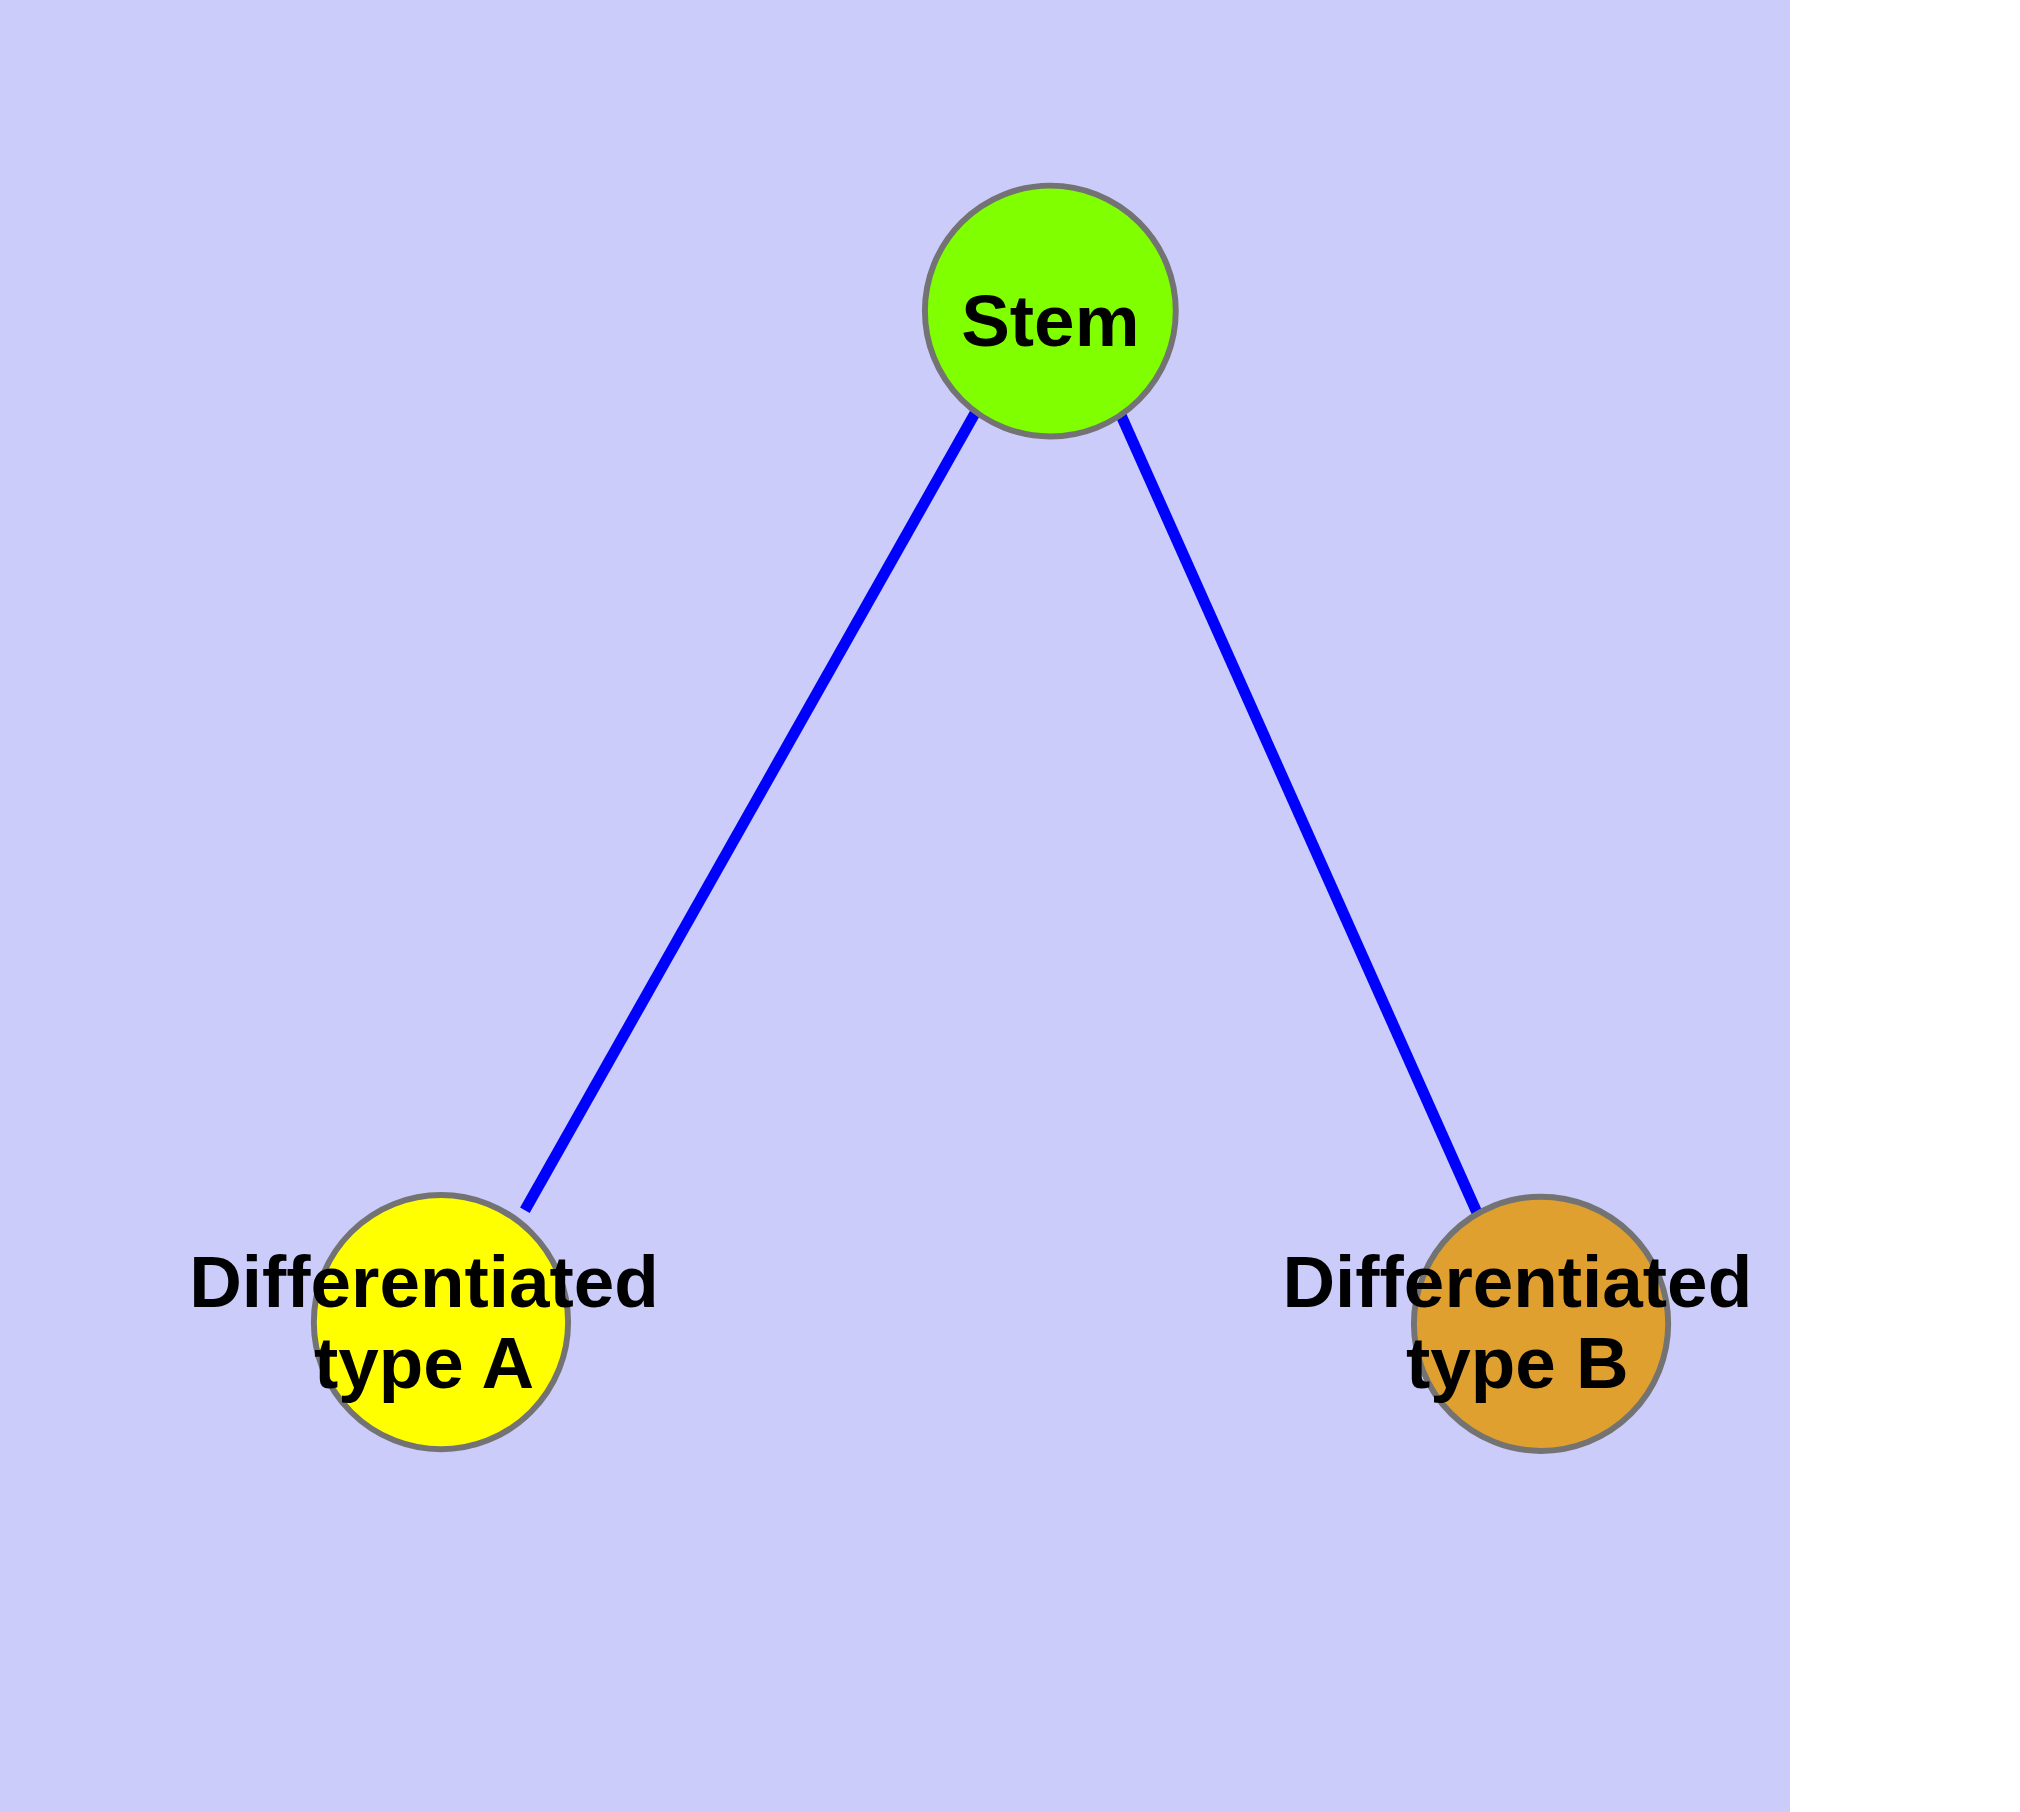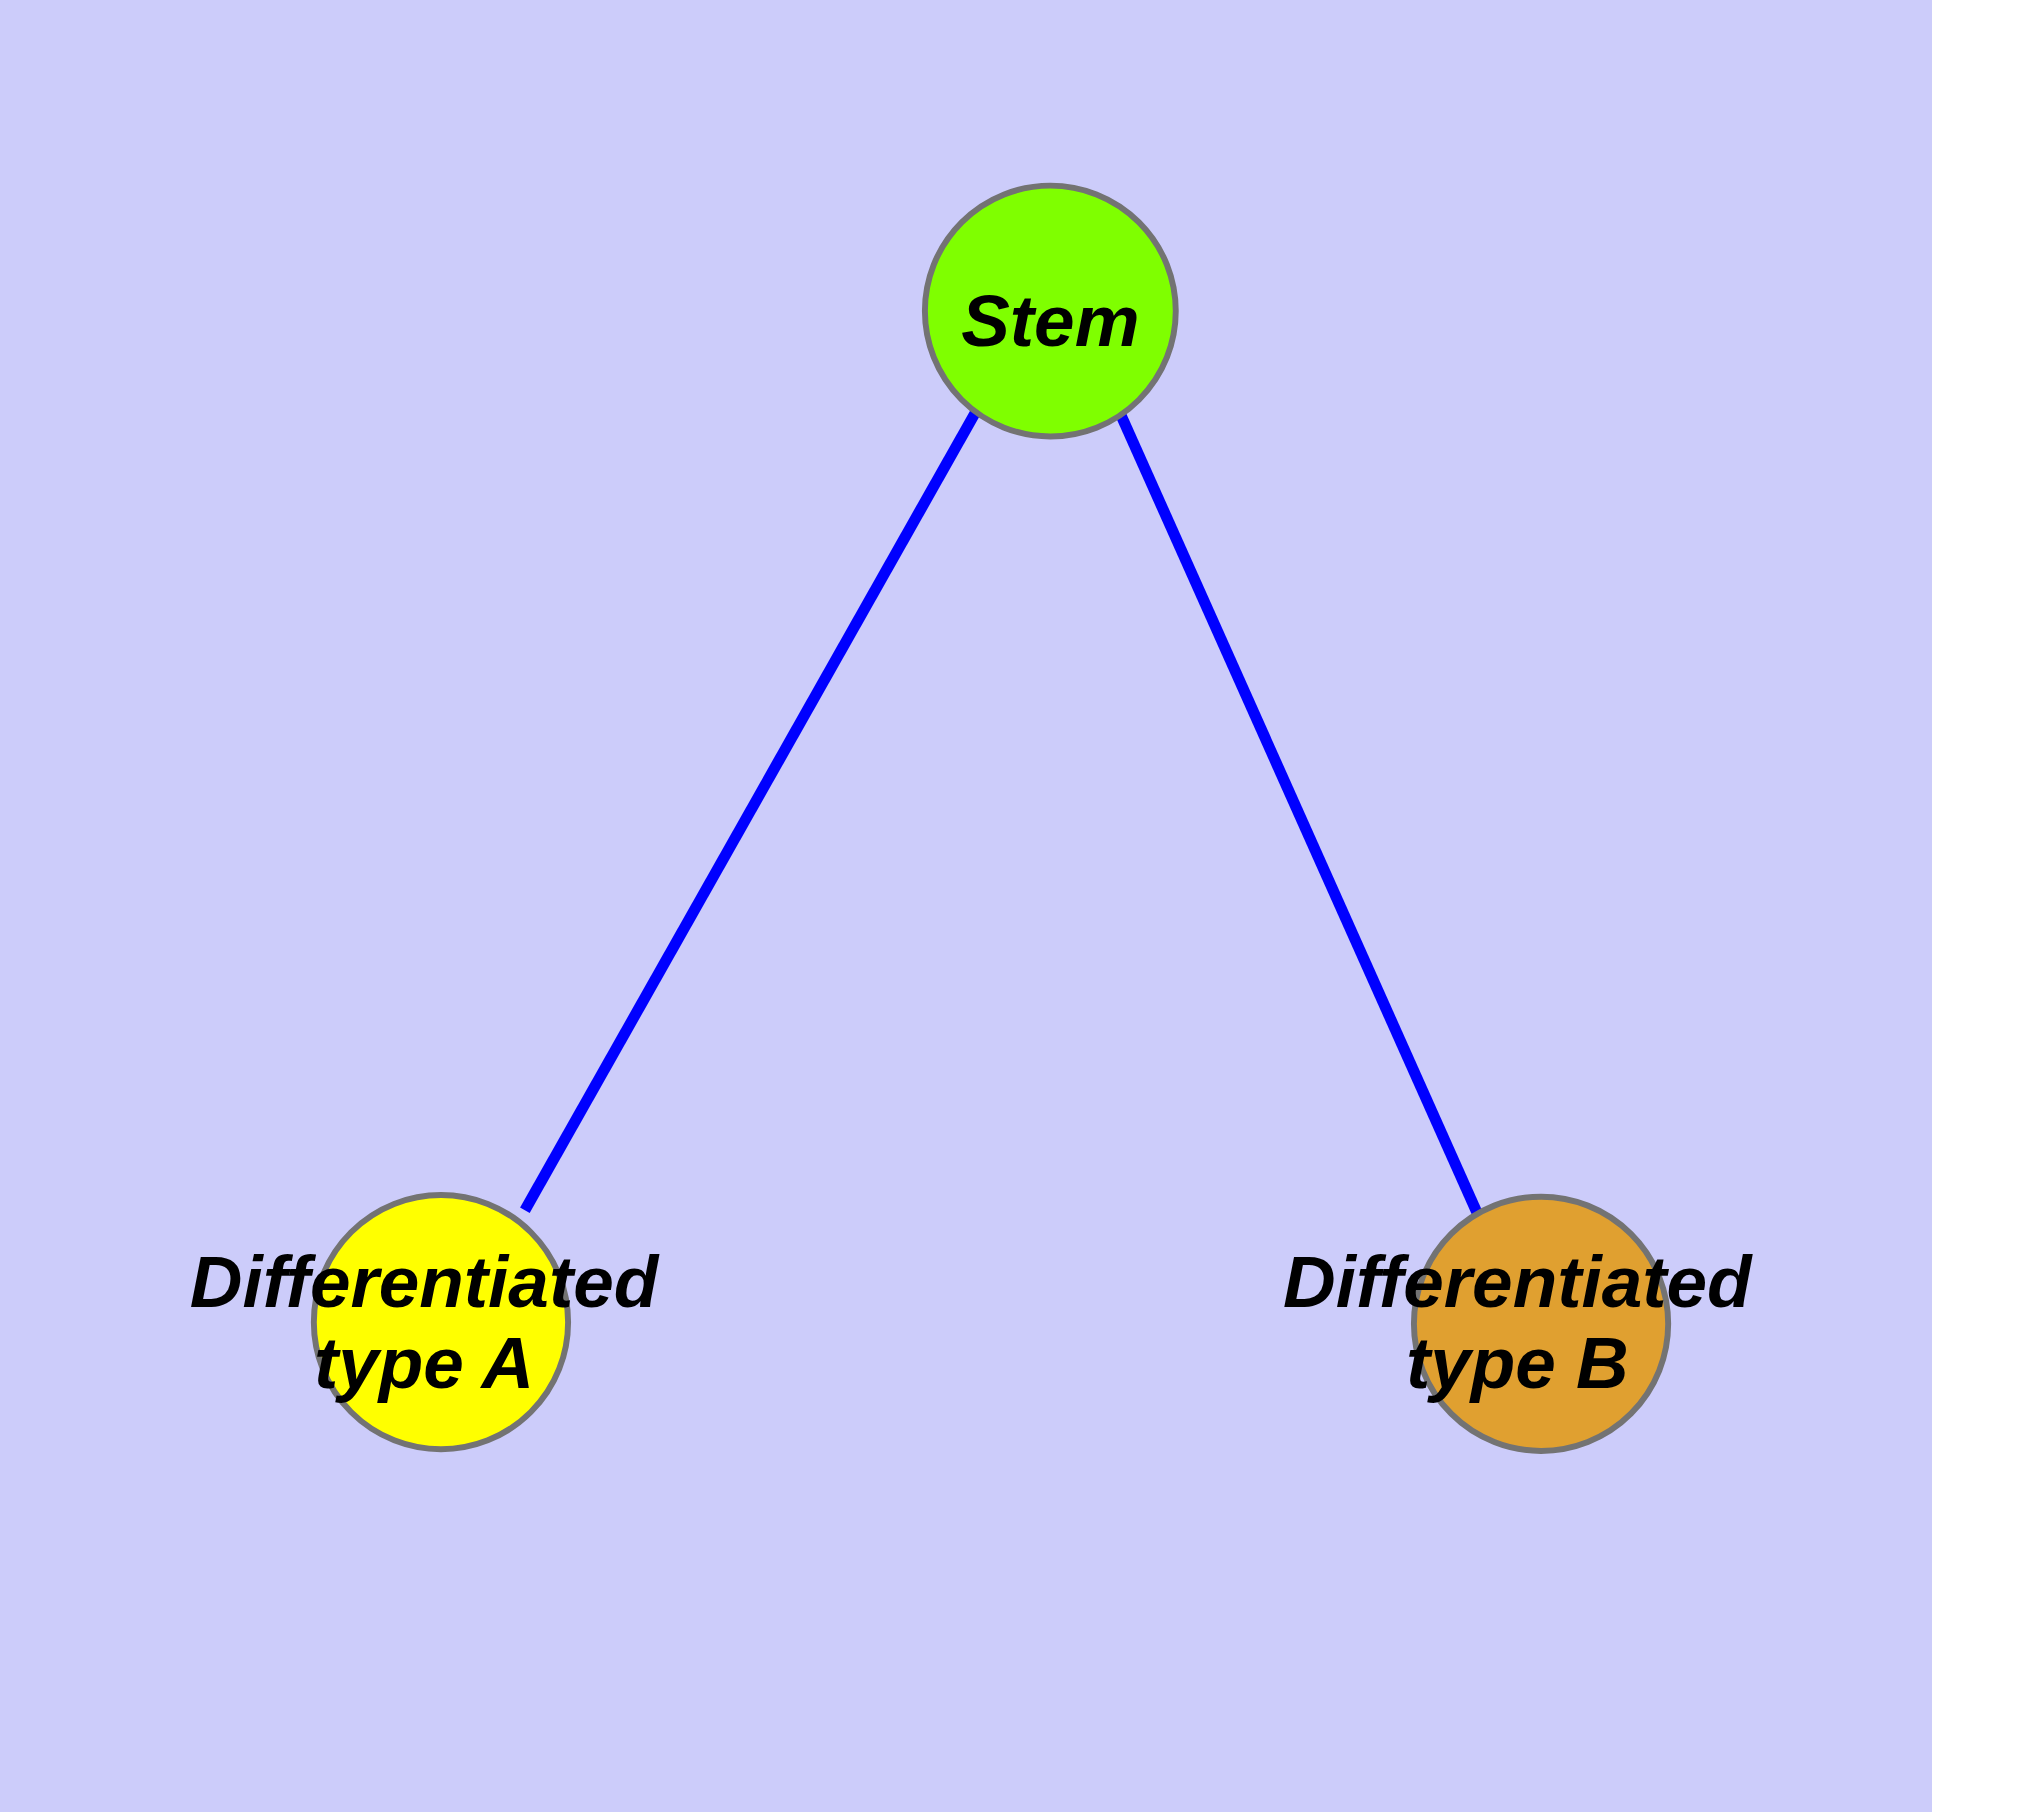--- a/index.html
+++ b/index.html
@@ -30,21 +30,21 @@
     font-family: "Liberation Sans", "DejaVu Sans", sans-serif;
     text-anchor: middle;
     dominant-baseline: alphabetic;
     paint-order: normal;
     white-space: pre;
   }
 </style>
 </head>
 <body>
 
-<div id="canvas-root" style="width: 1932px; height: 1812px; background: rgb(204, 204, 250); font-style: italic;">
+<div id="canvas-root" style="width: 1790px; height: 1812px; background: rgb(204, 204, 250);">
 
   <svg id="graph-svg" viewBox="0 0 2384 2138" xmlns="http://www.w3.org/2000/svg" style="width: 2021px; height: 1812px;">
 
     <rect id="bg-rect" x="0" y="0" width="2384" height="2138" fill="#ccccfa"></rect>
 
     <g id="edges-layer">
         <line x1="1151" y1="486" x2="619" y2="1428" stroke="#0000ff" stroke-width="13" stroke-linecap="butt"></line>
         <line x1="1322" y1="489" x2="1743" y2="1432" stroke="#0000ff" stroke-width="13" stroke-linecap="butt"></line>
       </g>
 

